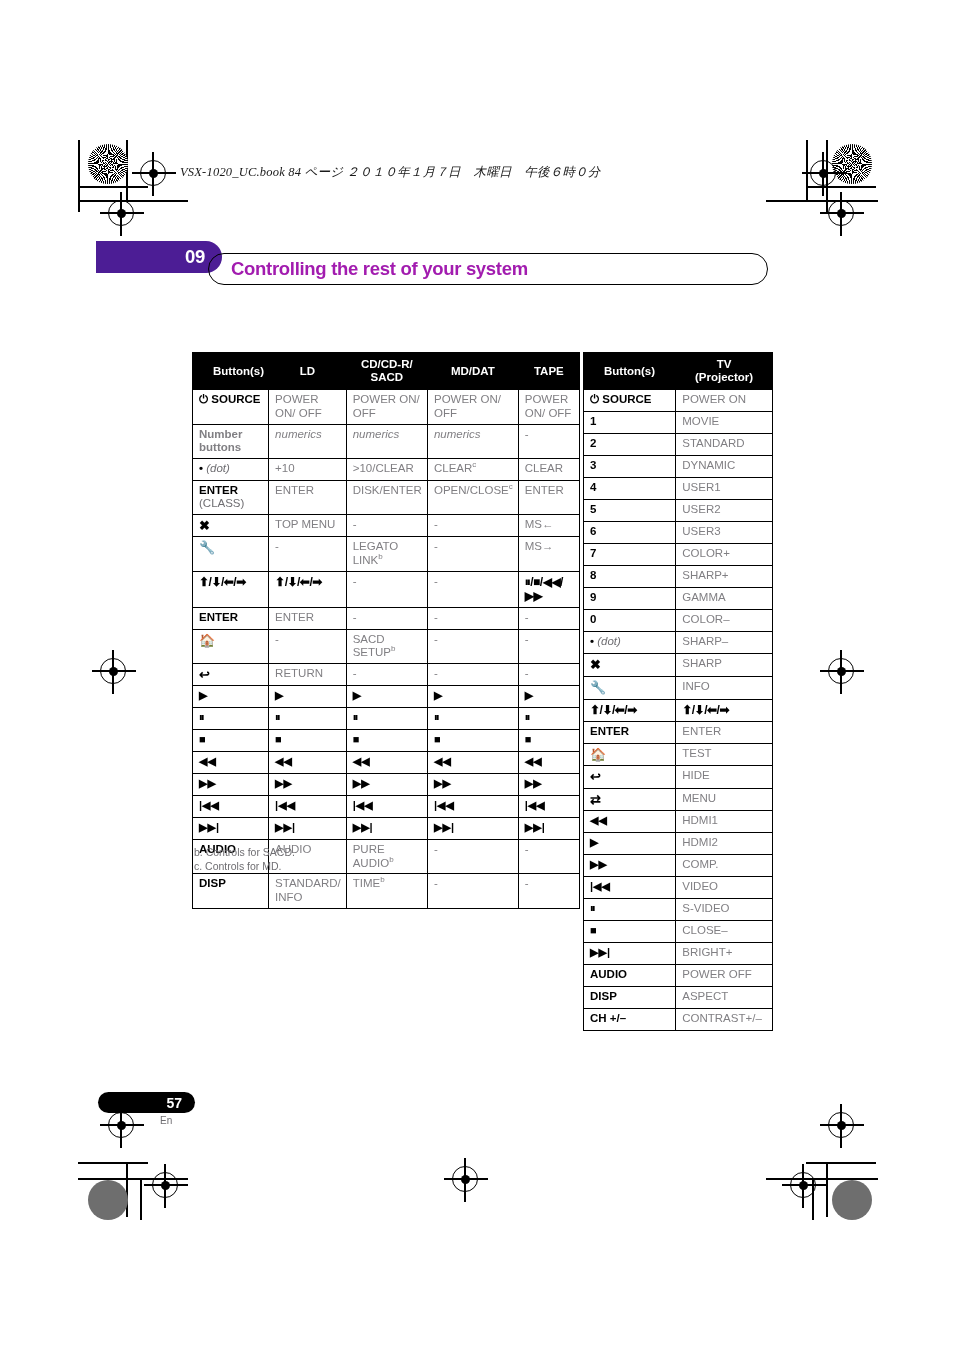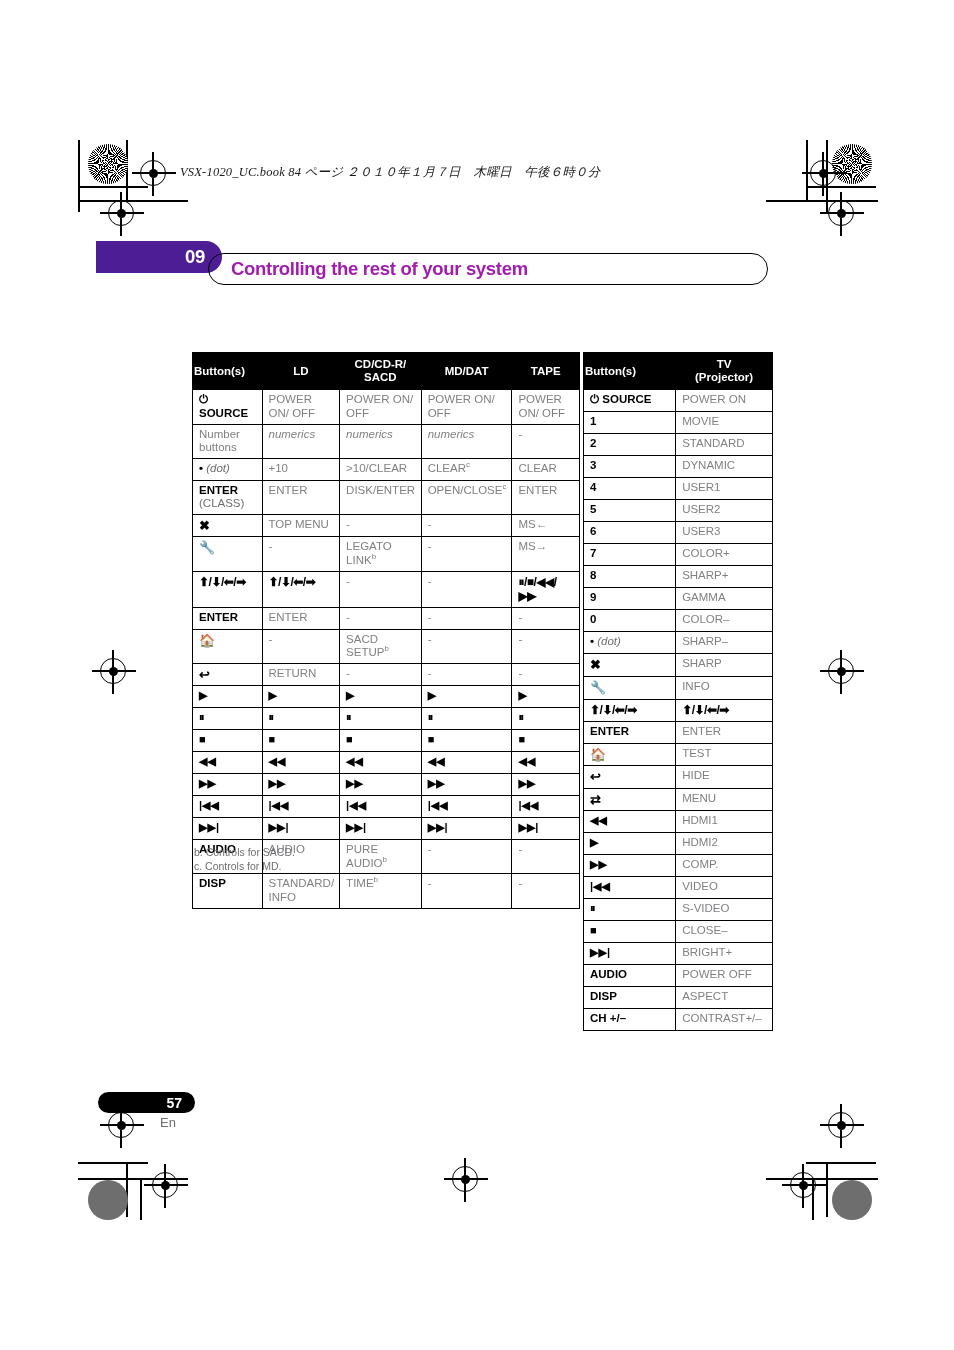--- a/index.html
+++ b/index.html
@@ -105,36 +105,36 @@
   }
   thead th {
     background: #000;
     color: #fff;
     font-size: 11.5px;
     font-weight: bold;
     padding: 5px 4px;
     text-align: center;
     line-height: 1.15;
   }
-  thead th.left-head { text-align: left; padding-left: 1px; }
+  thead th.left-head { text-align: left; padding-left: 20px; }
   tbody td {
     font-size: 11.5px;
     color: #807f83;
     padding: 3px 5px 3px 6px;
     vertical-align: top;
     line-height: 1.18;
     height: 15px;
   }
   tbody td.btn {
     color: #000;
     font-weight: bold;
   }
   tbody td.btn .reg-txt { font-weight: normal; color: #6f6e72; }
   tbody td.btn .ital { font-weight: normal; font-style: italic; color: #6f6e72; }
-  tbody td.gray-btn { color: #807f83; font-weight: normal; }
+  tbody td.gray-btn { color: #807f83; font-weight: bold; }
   .ital-val { font-style: italic; }
   sup { font-size: 8px; vertical-align: super; line-height: 0; }
 
   .sym { color: #000; font-weight: bold; font-size: 13px; letter-spacing: 0px; }
   .sym-sm { color: #000; font-weight: bold; font-size: 11px; }
   .arrowset { color: #000; font-weight: bold; font-size: 12px; letter-spacing: -0.5px; }
 
   
   .g { display: inline-block; color: #000; }
 
@@ -169,21 +169,21 @@
     font-weight: bold;
     display: flex;
     align-items: center;
     justify-content: flex-end;
     padding-right: 13px;
     box-sizing: border-box;
   }
   .page-lang {
     position: absolute;
     left: 160px; top: 1115px;
-    font-size: 13px;
+    font-size: 10px;
     color: #6f6e72;
   }
 </style>
 </head>
 <body>
 
 <div>
 
   <div class="mark-line" style="left:78px;  top:140px; width:1.5px; height:72px;"></div>
   <div class="mark-line" style="left:126px; top:140px; width:1.5px; height:40px;"></div>

